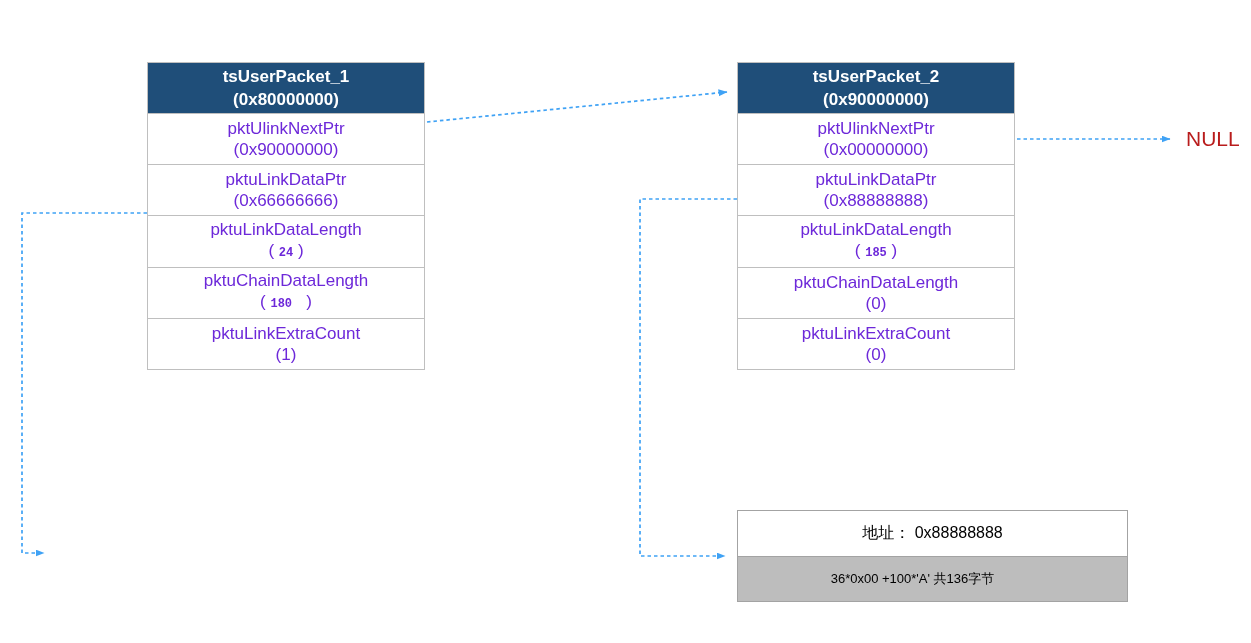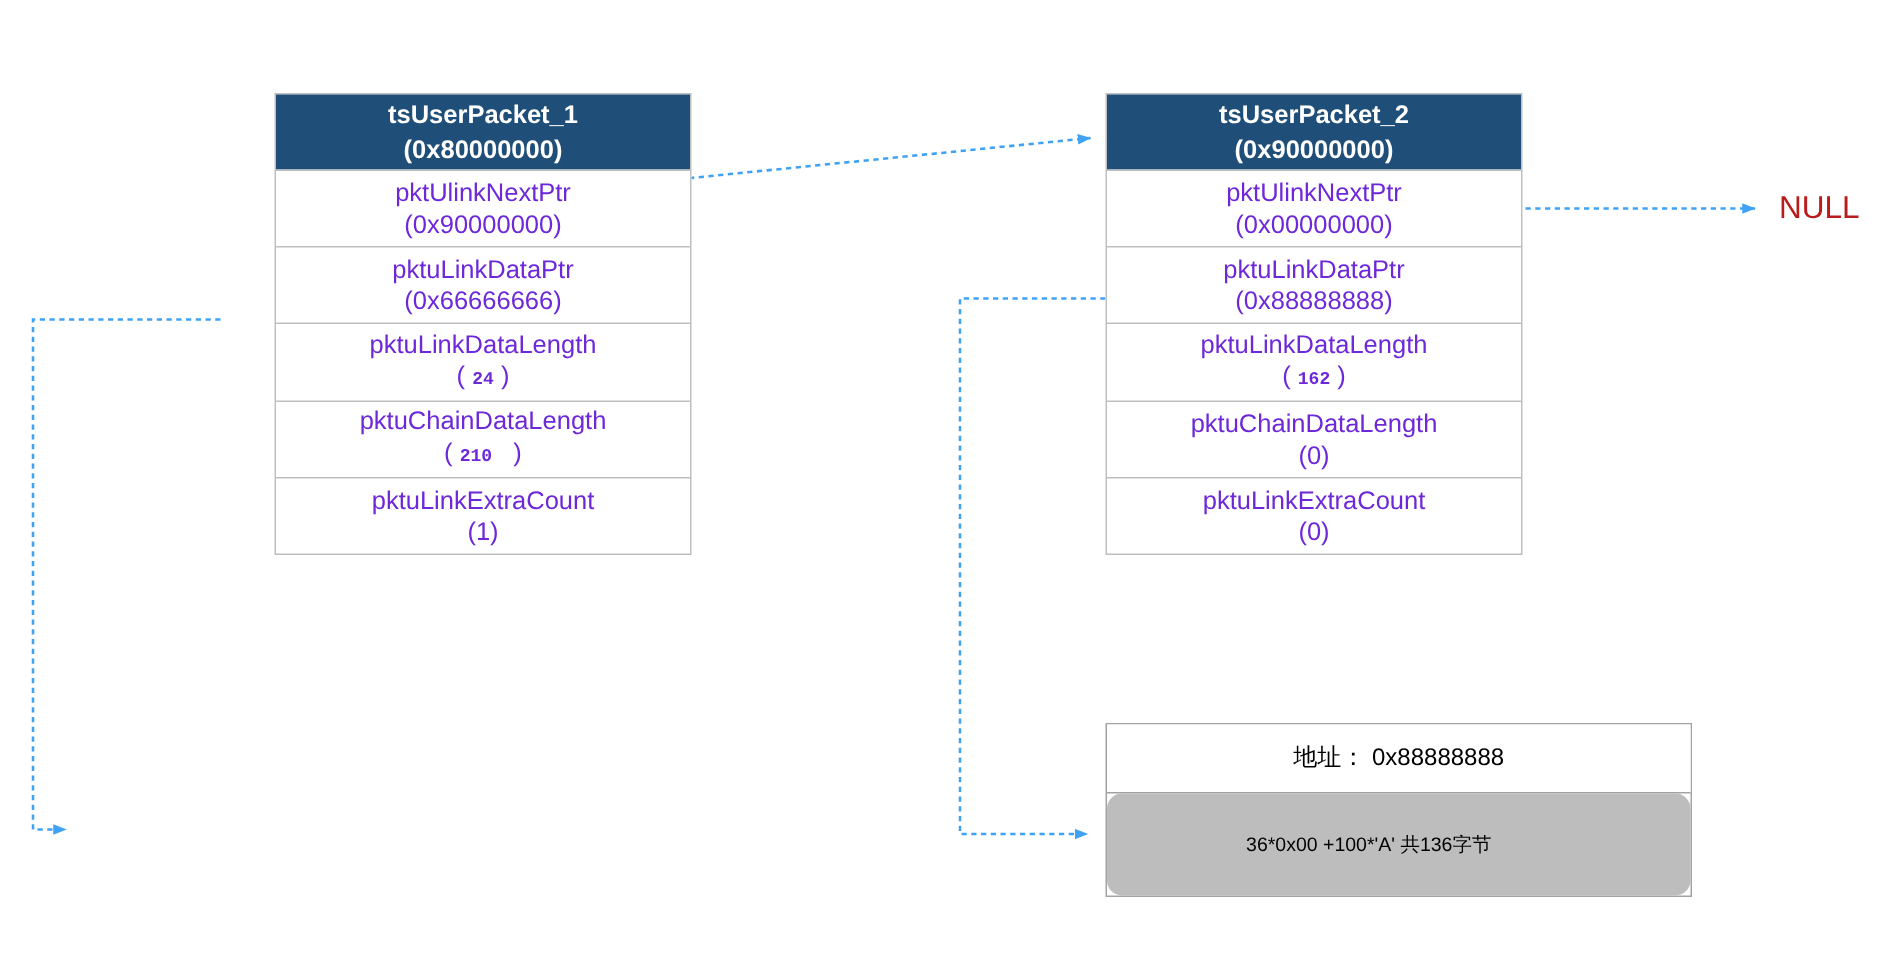--- a/index.html
+++ b/index.html
@@ -26,21 +26,21 @@
   .packet {
     position: absolute;
     width: 278px;
     height: 308px;
     border: 1px solid #BFBFBF;
     background: #ffffff;
     display: flex;
     flex-direction: column;
     box-sizing: border-box;
   }
-  .packet.p1 { left: 147px; top: 62px; margin-left: 36px; }
+  .packet.p1 { left: 147px; top: 62px; }
   .packet.p2 { left: 737px; top: 62px; }
   .packet-header {
     height: 50px;
     flex: none;
     background: #1F4E79;
     color: #ffffff;
     font-weight: bold;
     font-size: 17px;
     line-height: 23px;
     display: flex;
@@ -81,21 +81,21 @@
   
   .buffer {
     position: absolute;
     border: 1px solid #A3A3A3;
     background: #ffffff;
     display: flex;
     flex-direction: column;
     box-sizing: border-box;
   }
   .buffer.b1 { left: 52px; top: 510px; width: 436px; height: 91px; }
-  .buffer.b2 { left: 737px; top: 482px; width: 391px; height: 116px; text-align: right; }
+  .buffer.b2 { left: 737px; top: 510px; width: 391px; height: 92px; text-align: right; }
   .buf-title {
     flex: none;
     height: 45px;
     display: flex;
     align-items: center;
     justify-content: center;
     font-size: 15px;
     color: #000000;
     background: #ffffff;
   }
@@ -121,21 +121,21 @@
   }
   .cell-data {
     flex: 1 1 0;
     background: #BDBDBD;
     display: flex;
     align-items: center;
     justify-content: center;
     font-size: 13px;
     color: #000000;
   }
-  .buffer.b2 .cell-data { padding-right: 40px; border-radius: 10px; }
+  .buffer.b2 .cell-data { padding-right: 40px; }
 </style>
 </head>
 <body>
 
 <div class="canvas">
 
   <svg class="arrow-layer" viewBox="0 0 1251 643" xmlns="http://www.w3.org/2000/svg">
     <defs>
       <marker id="ah" markerWidth="10" markerHeight="8" refX="8.5" refY="3.5" orient="auto" markerUnits="userSpaceOnUse">
         <path d="M0,0 L9,3.5 L0,7 Z" fill="#3FA2F5"></path>
@@ -159,21 +159,21 @@
     <div class="prow">
       <div class="flabel">pktuLinkDataPtr</div>
       <div class="fvalue"><span>(0x66666666)</span></div>
     </div>
     <div class="prow">
       <div class="flabel">pktuLinkDataLength</div>
       <div class="fvalue"><span>( </span><span class="bnum">24</span><span> )</span></div>
     </div>
     <div class="prow">
       <div class="flabel">pktuChainDataLength</div>
-      <div class="fvalue"><span>( </span><span class="bnum">210</span><span>   )</span></div>
+      <div class="fvalue"><span>( </span><span class="bnum">180</span><span>   )</span></div>
     </div>
     <div class="prow">
       <div class="flabel">pktuLinkExtraCount</div>
       <div class="fvalue"><span>(1)</span></div>
     </div>
   </div>
 
   <div class="packet p2">
     <div class="packet-header">
       <div>tsUserPacket_2</div>
@@ -182,21 +182,21 @@
     <div class="prow">
       <div class="flabel">pktUlinkNextPtr</div>
       <div class="fvalue"><span>(0x00000000)</span></div>
     </div>
     <div class="prow">
       <div class="flabel">pktuLinkDataPtr</div>
       <div class="fvalue"><span>(0x88888888)</span></div>
     </div>
     <div class="prow">
       <div class="flabel">pktuLinkDataLength</div>
-      <div class="fvalue"><span>( </span><span class="bnum">162</span><span> )</span></div>
+      <div class="fvalue"><span>( </span><span class="bnum">185</span><span> )</span></div>
     </div>
     <div class="prow">
       <div class="flabel">pktuChainDataLength</div>
       <div class="fvalue"><span>(0)</span></div>
     </div>
     <div class="prow">
       <div class="flabel">pktuLinkExtraCount</div>
       <div class="fvalue"><span>(0)</span></div>
     </div>
   </div>

